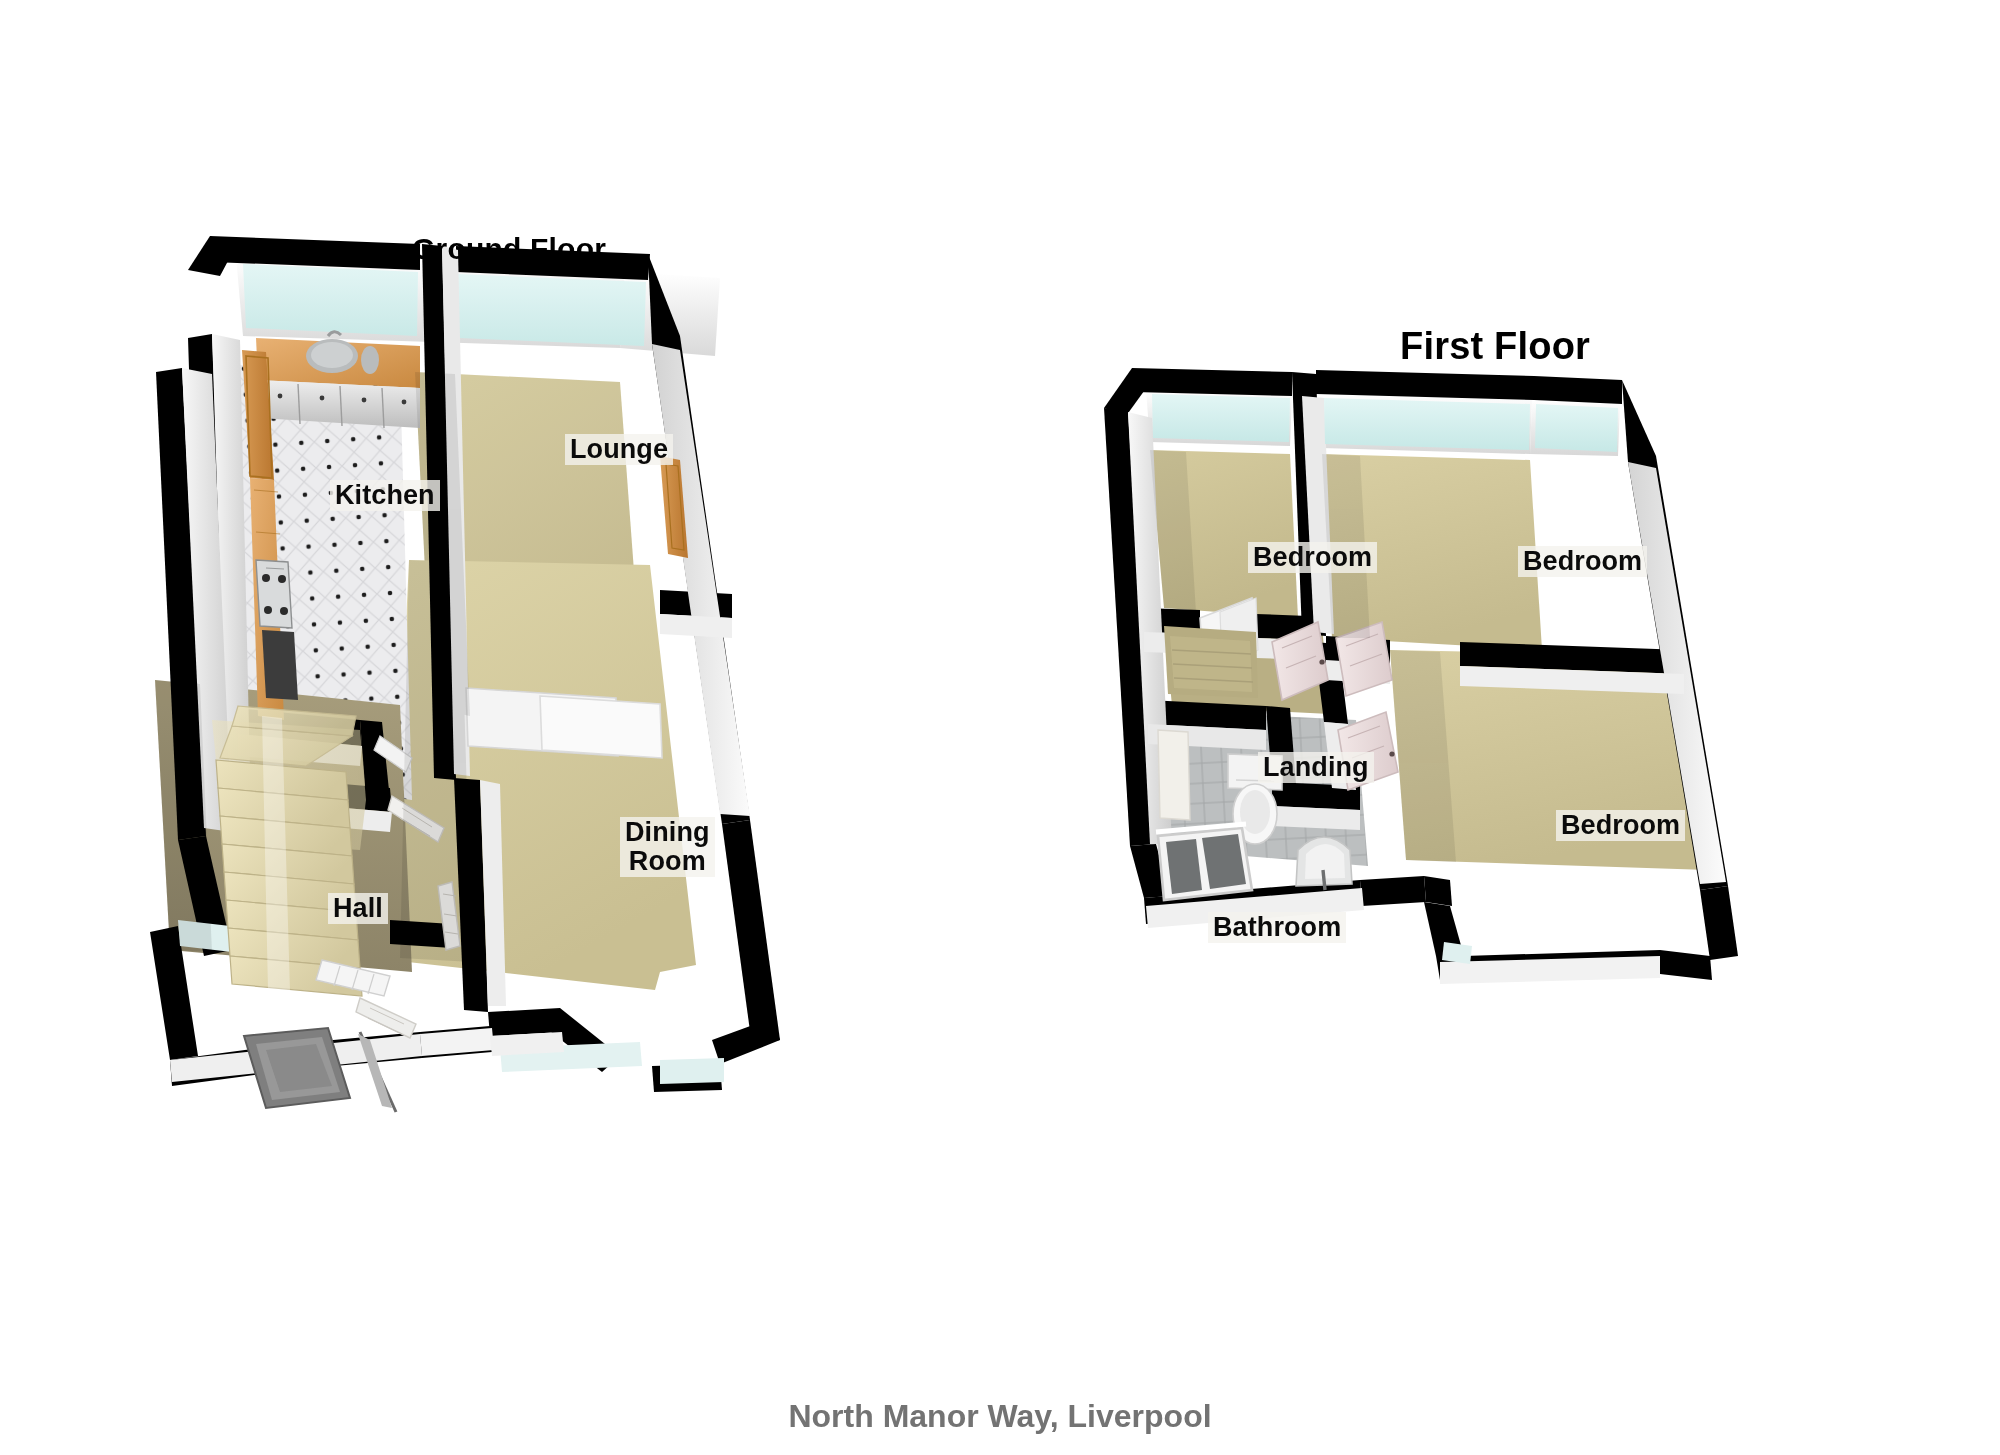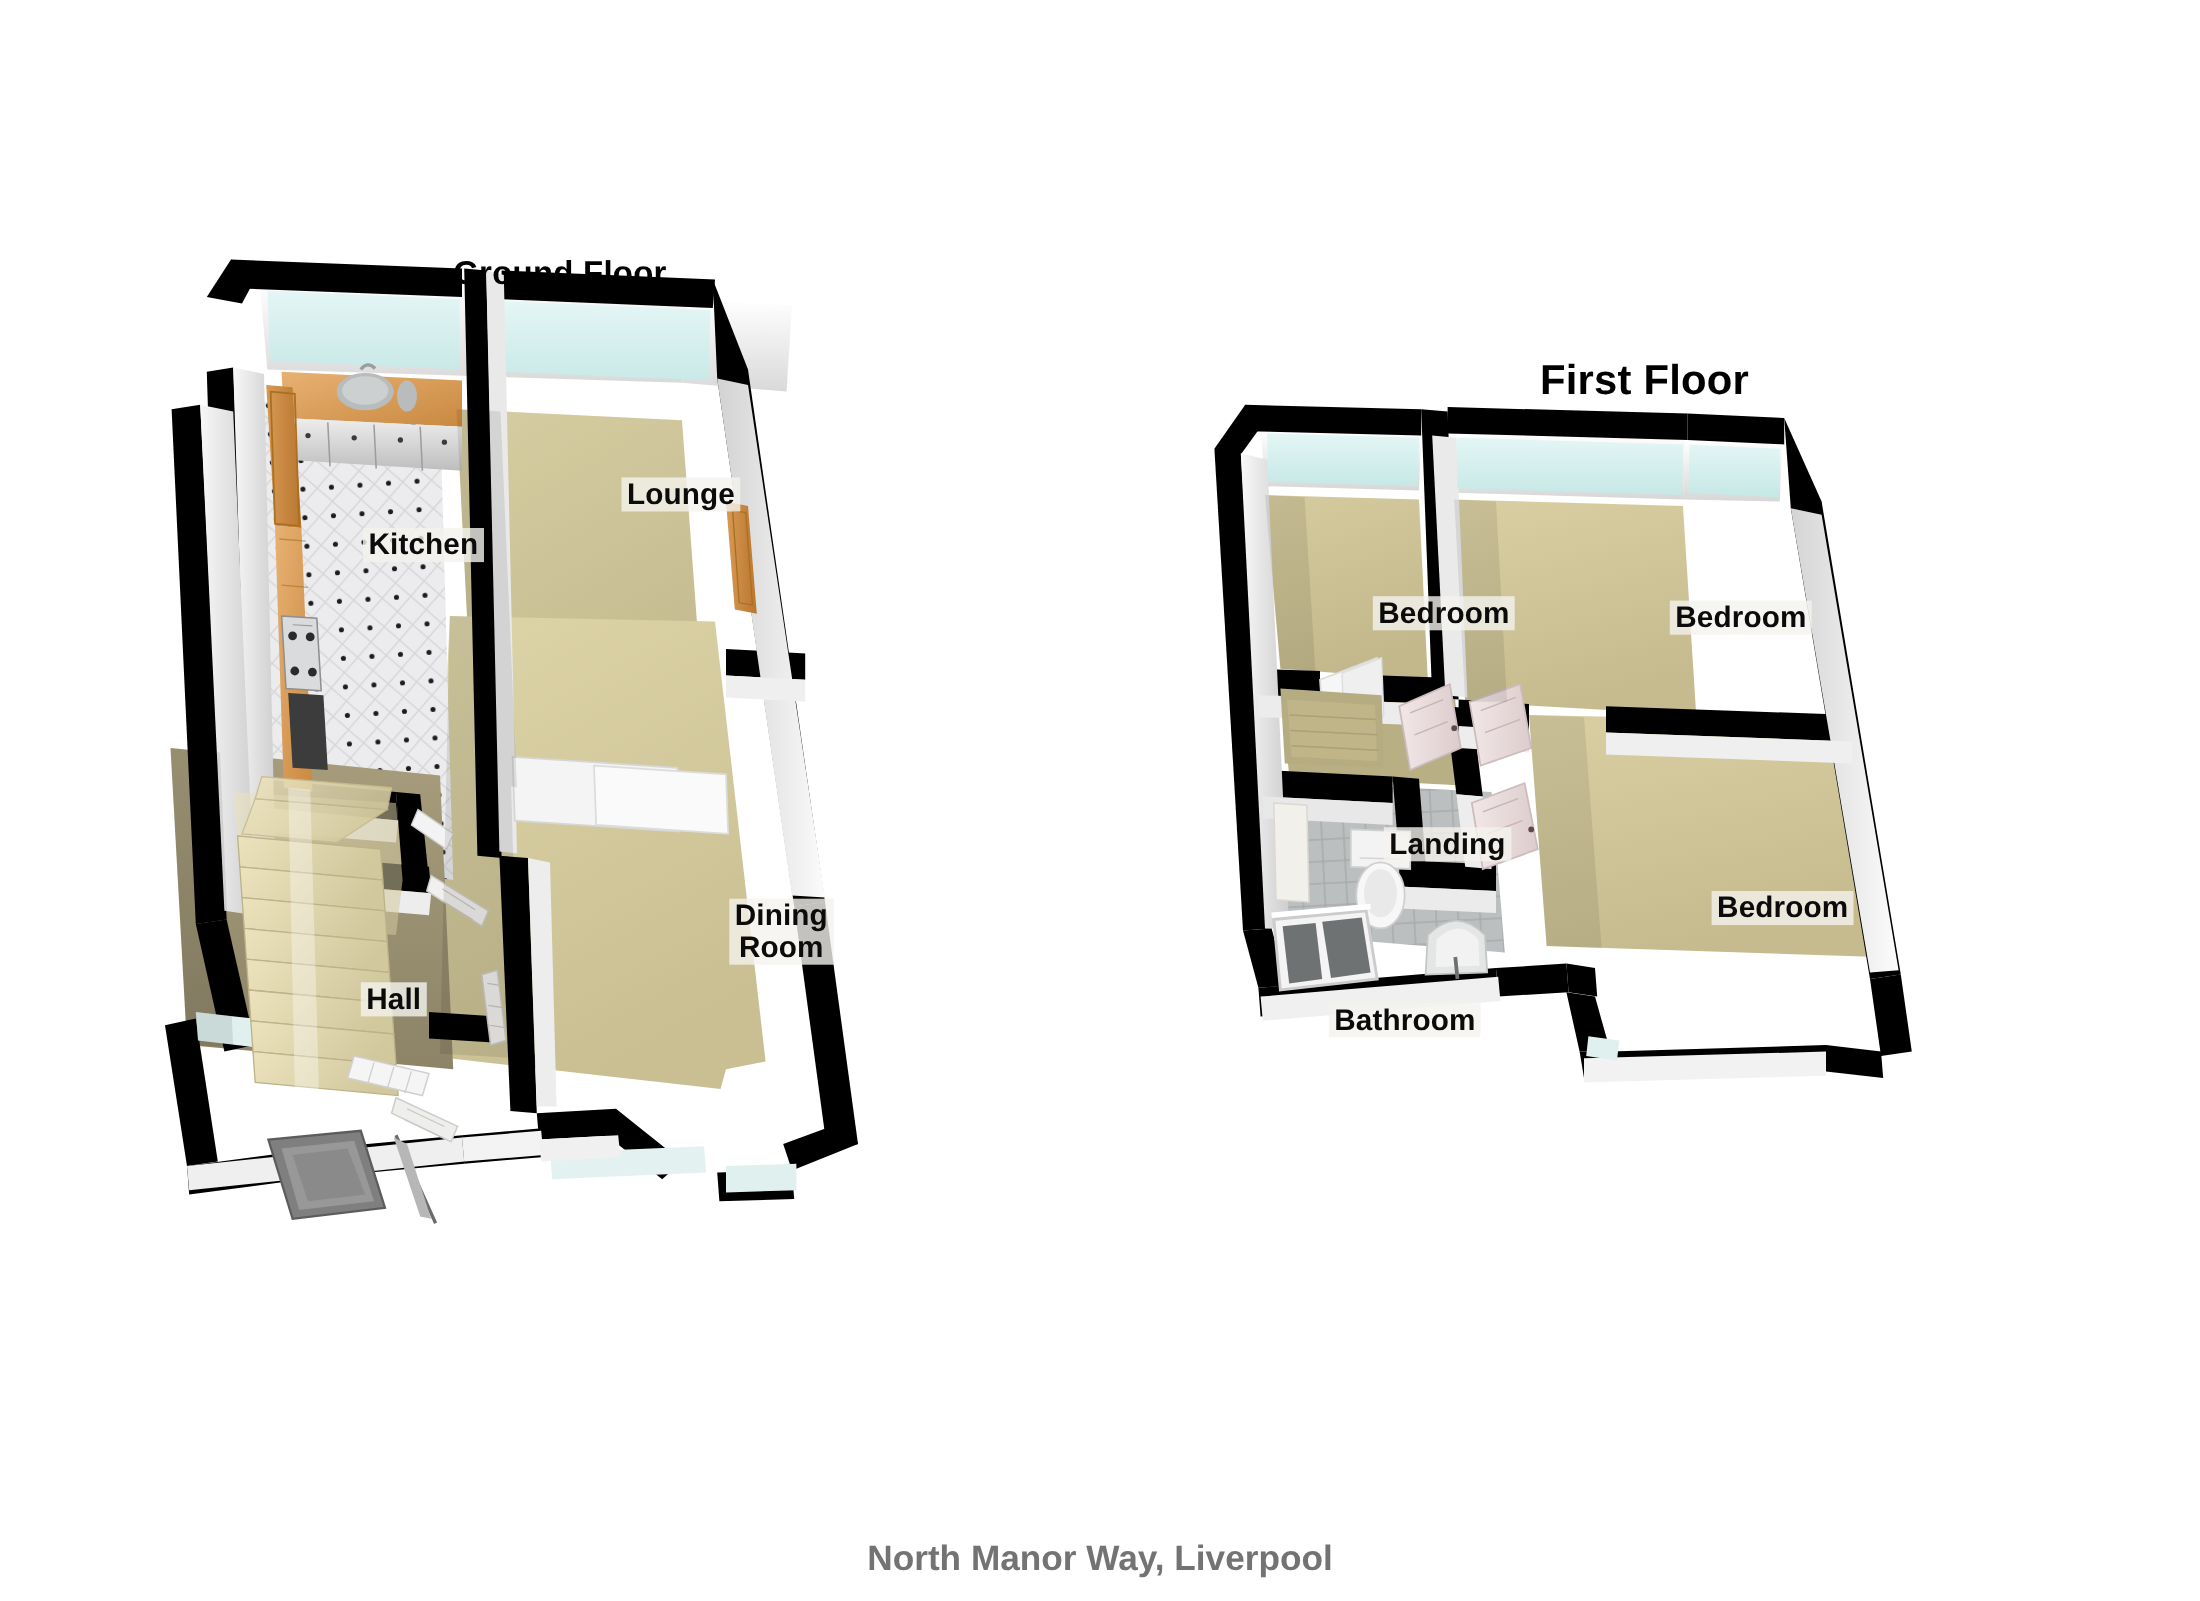--- a/index.html
+++ b/index.html
@@ -485,21 +485,21 @@
       <path d="M262,104 L300,106 L310,288 L272,288 Z"></path>
       <path d="M330,300 L380,302 L396,512 L346,510 Z"></path>
     </g>
   </svg>
 
   <div class="floor-title" id="ground-title">Ground Floor</div>
   <div class="floor-title" id="first-title">First Floor</div>
 
   <div class="room-label" style="left:330px; top:480px;">Kitchen</div>
   <div class="room-label" style="left:565px; top:434px;">Lounge</div>
-  <div class="room-label two-line" style="left:620px; top:817px;margin-left:43px;">
+  <div class="room-label two-line" style="left:620px; top:817px;">
     <span>Dining</span><br>
     <span>Room</span>
   </div>
   <div class="room-label" style="left:328px; top:893px;">Hall</div>
 
   <div class="room-label" style="left:1248px; top:542px;">Bedroom</div>
   <div class="room-label" style="left:1518px; top:546px;">Bedroom</div>
   <div class="room-label" style="left:1556px; top:810px;">Bedroom</div>
   <div class="room-label" style="left:1258px; top:752px;">Landing</div>
   <div class="room-label" style="left:1208px; top:912px;">Bathroom</div>

